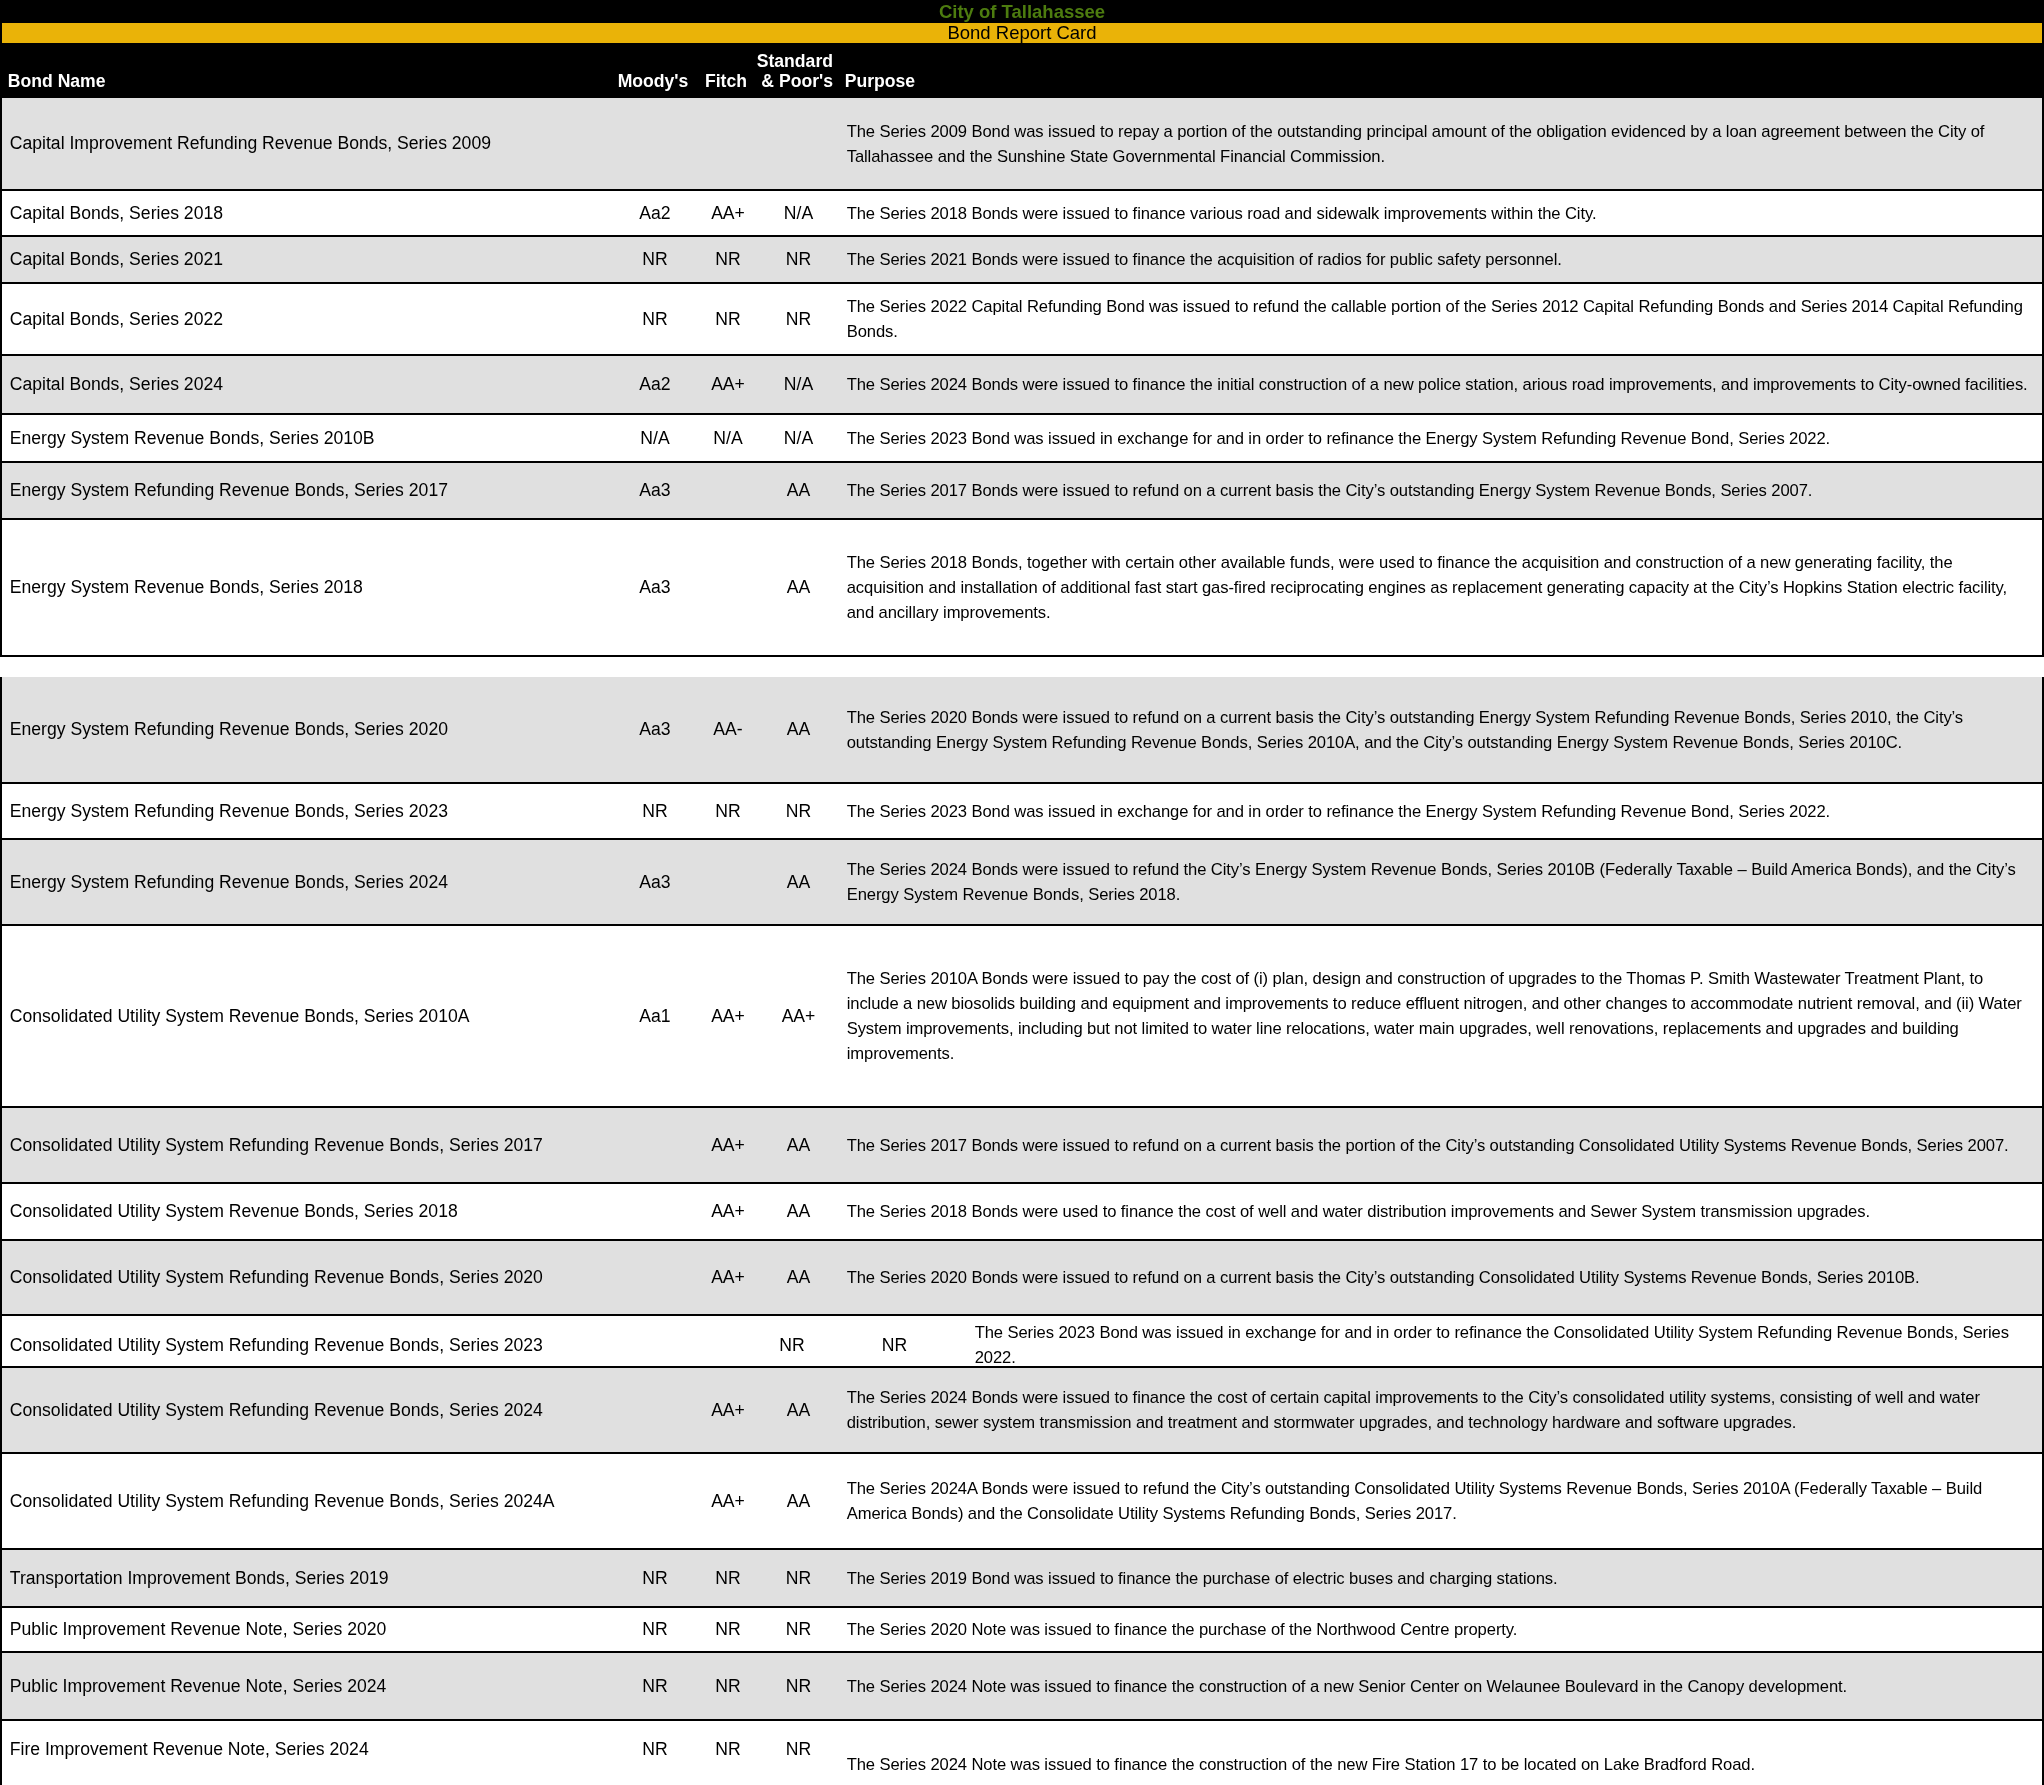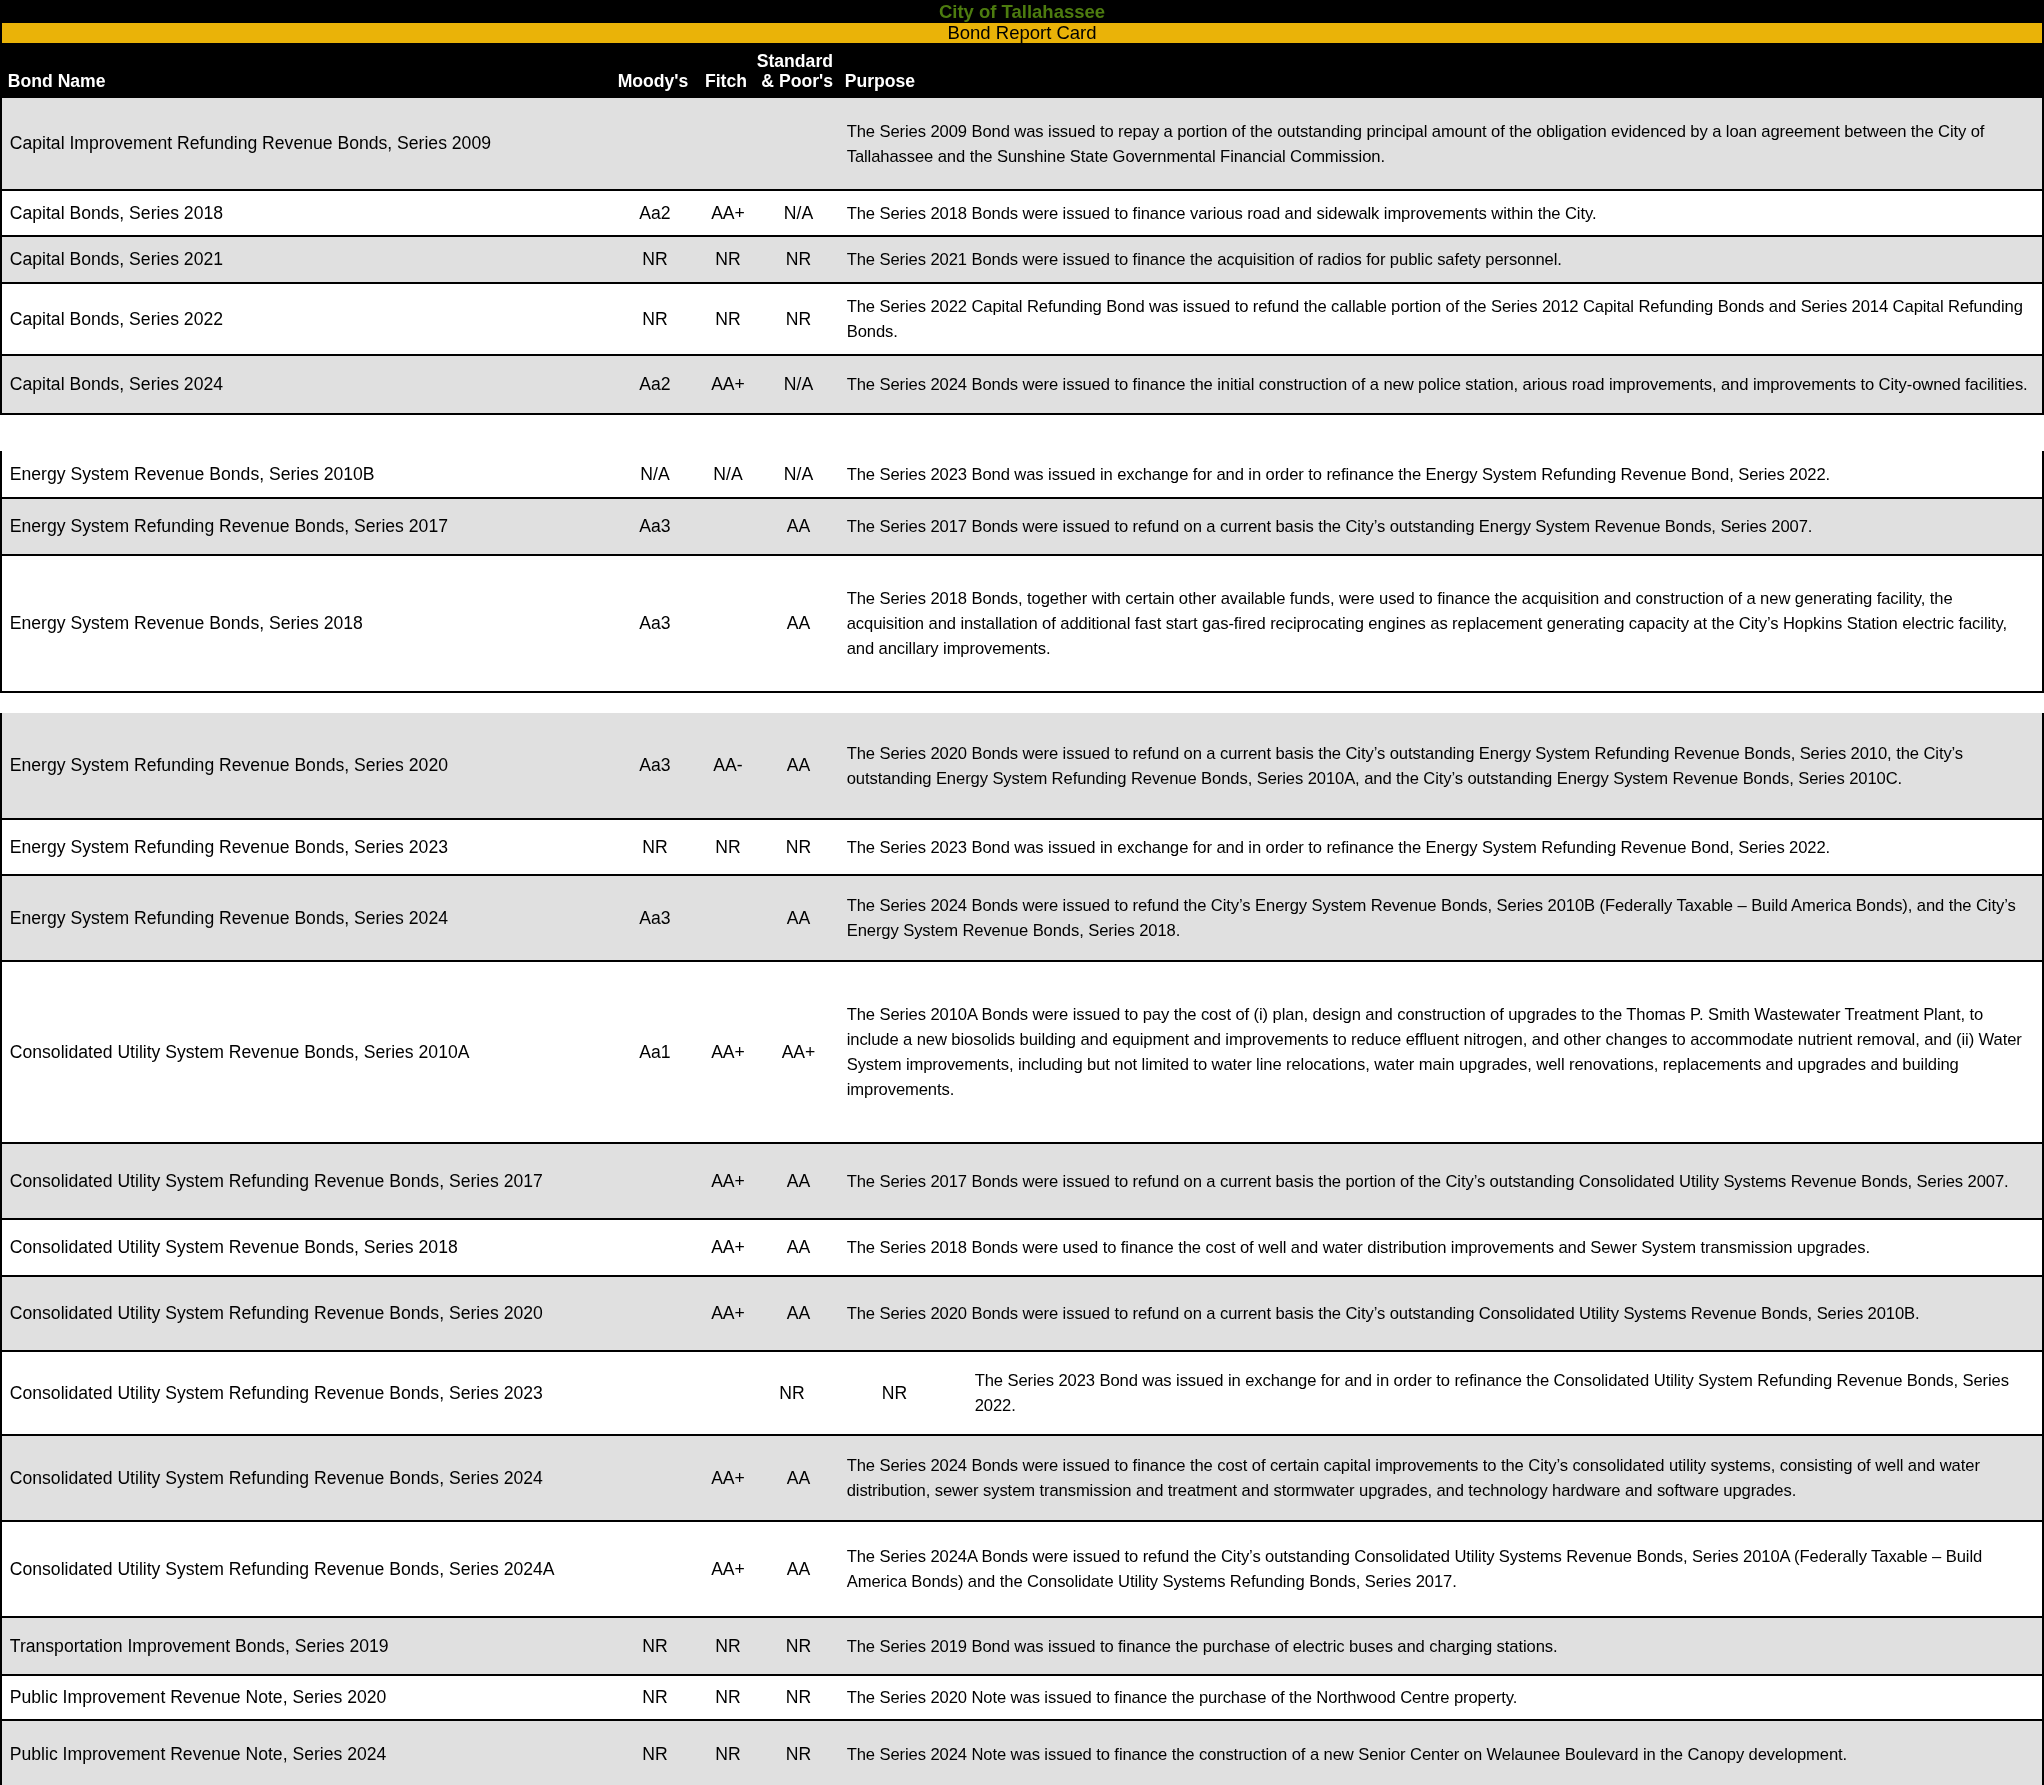--- a/index.html
+++ b/index.html
@@ -90,21 +90,21 @@
     <div class="cell cell-sp">NR</div>
     <div class="cell cell-purpose">The Series 2022 Capital Refunding Bond was issued to refund the callable portion of the Series 2012 Capital Refunding Bonds and Series 2014 Capital Refunding Bonds.</div>
   </div>
     <div class="row" style="height: 59px;">
     <div class="cell cell-name">Capital Bonds, Series 2024</div>
     <div class="cell cell-moodys">Aa2</div>
     <div class="cell cell-fitch">AA+</div>
     <div class="cell cell-sp">N/A</div>
     <div class="cell cell-purpose">The Series 2024 Bonds were issued to finance the initial construction of a new police station, arious road improvements, and improvements to City-owned facilities.</div>
   </div>
-    <div class="row" style="height: 48px; margin-top: 36px;">
+    <div class="row" style="height: 48px;">
     <div class="cell cell-name">Energy System Revenue Bonds, Series 2010B</div>
     <div class="cell cell-moodys">N/A</div>
     <div class="cell cell-fitch">N/A</div>
     <div class="cell cell-sp">N/A</div>
     <div class="cell cell-purpose">The Series 2023 Bond was issued in exchange for and in order to refinance the Energy System Refunding Revenue Bond, Series 2022.</div>
   </div>
     <div class="row" style="height: 57px;">
     <div class="cell cell-name">Energy System Refunding Revenue Bonds, Series 2017</div>
     <div class="cell cell-moodys">Aa3</div>
     <div class="cell cell-fitch"></div>
@@ -160,21 +160,21 @@
     <div class="cell cell-sp">AA</div>
     <div class="cell cell-purpose">The Series 2018 Bonds were used to finance the cost of well and water distribution improvements and Sewer System transmission upgrades.</div>
   </div>
     <div class="row" style="height: 75px;">
     <div class="cell cell-name">Consolidated Utility System Refunding Revenue Bonds, Series 2020</div>
     <div class="cell cell-moodys"></div>
     <div class="cell cell-fitch">AA+</div>
     <div class="cell cell-sp">AA</div>
     <div class="cell cell-purpose">The Series 2020 Bonds were issued to refund on a current basis the City’s outstanding Consolidated Utility Systems Revenue Bonds, Series 2010B.</div>
   </div>
-    <div class="row" style="height: 84px; gap: 32px;">
+    <div class="row" style="height: 52px; gap: 32px;">
     <div class="cell cell-name">Consolidated Utility System Refunding Revenue Bonds, Series 2023</div>
     <div class="cell cell-moodys"></div>
     <div class="cell cell-fitch">NR</div>
     <div class="cell cell-sp">NR</div>
     <div class="cell cell-purpose">The Series 2023 Bond was issued in exchange for and in order to refinance the Consolidated Utility System Refunding Revenue Bonds, Series 2022.</div>
   </div>
     <div class="row" style="height: 86px;">
     <div class="cell cell-name">Consolidated Utility System Refunding Revenue Bonds, Series 2024</div>
     <div class="cell cell-moodys"></div>
     <div class="cell cell-fitch">AA+</div>

